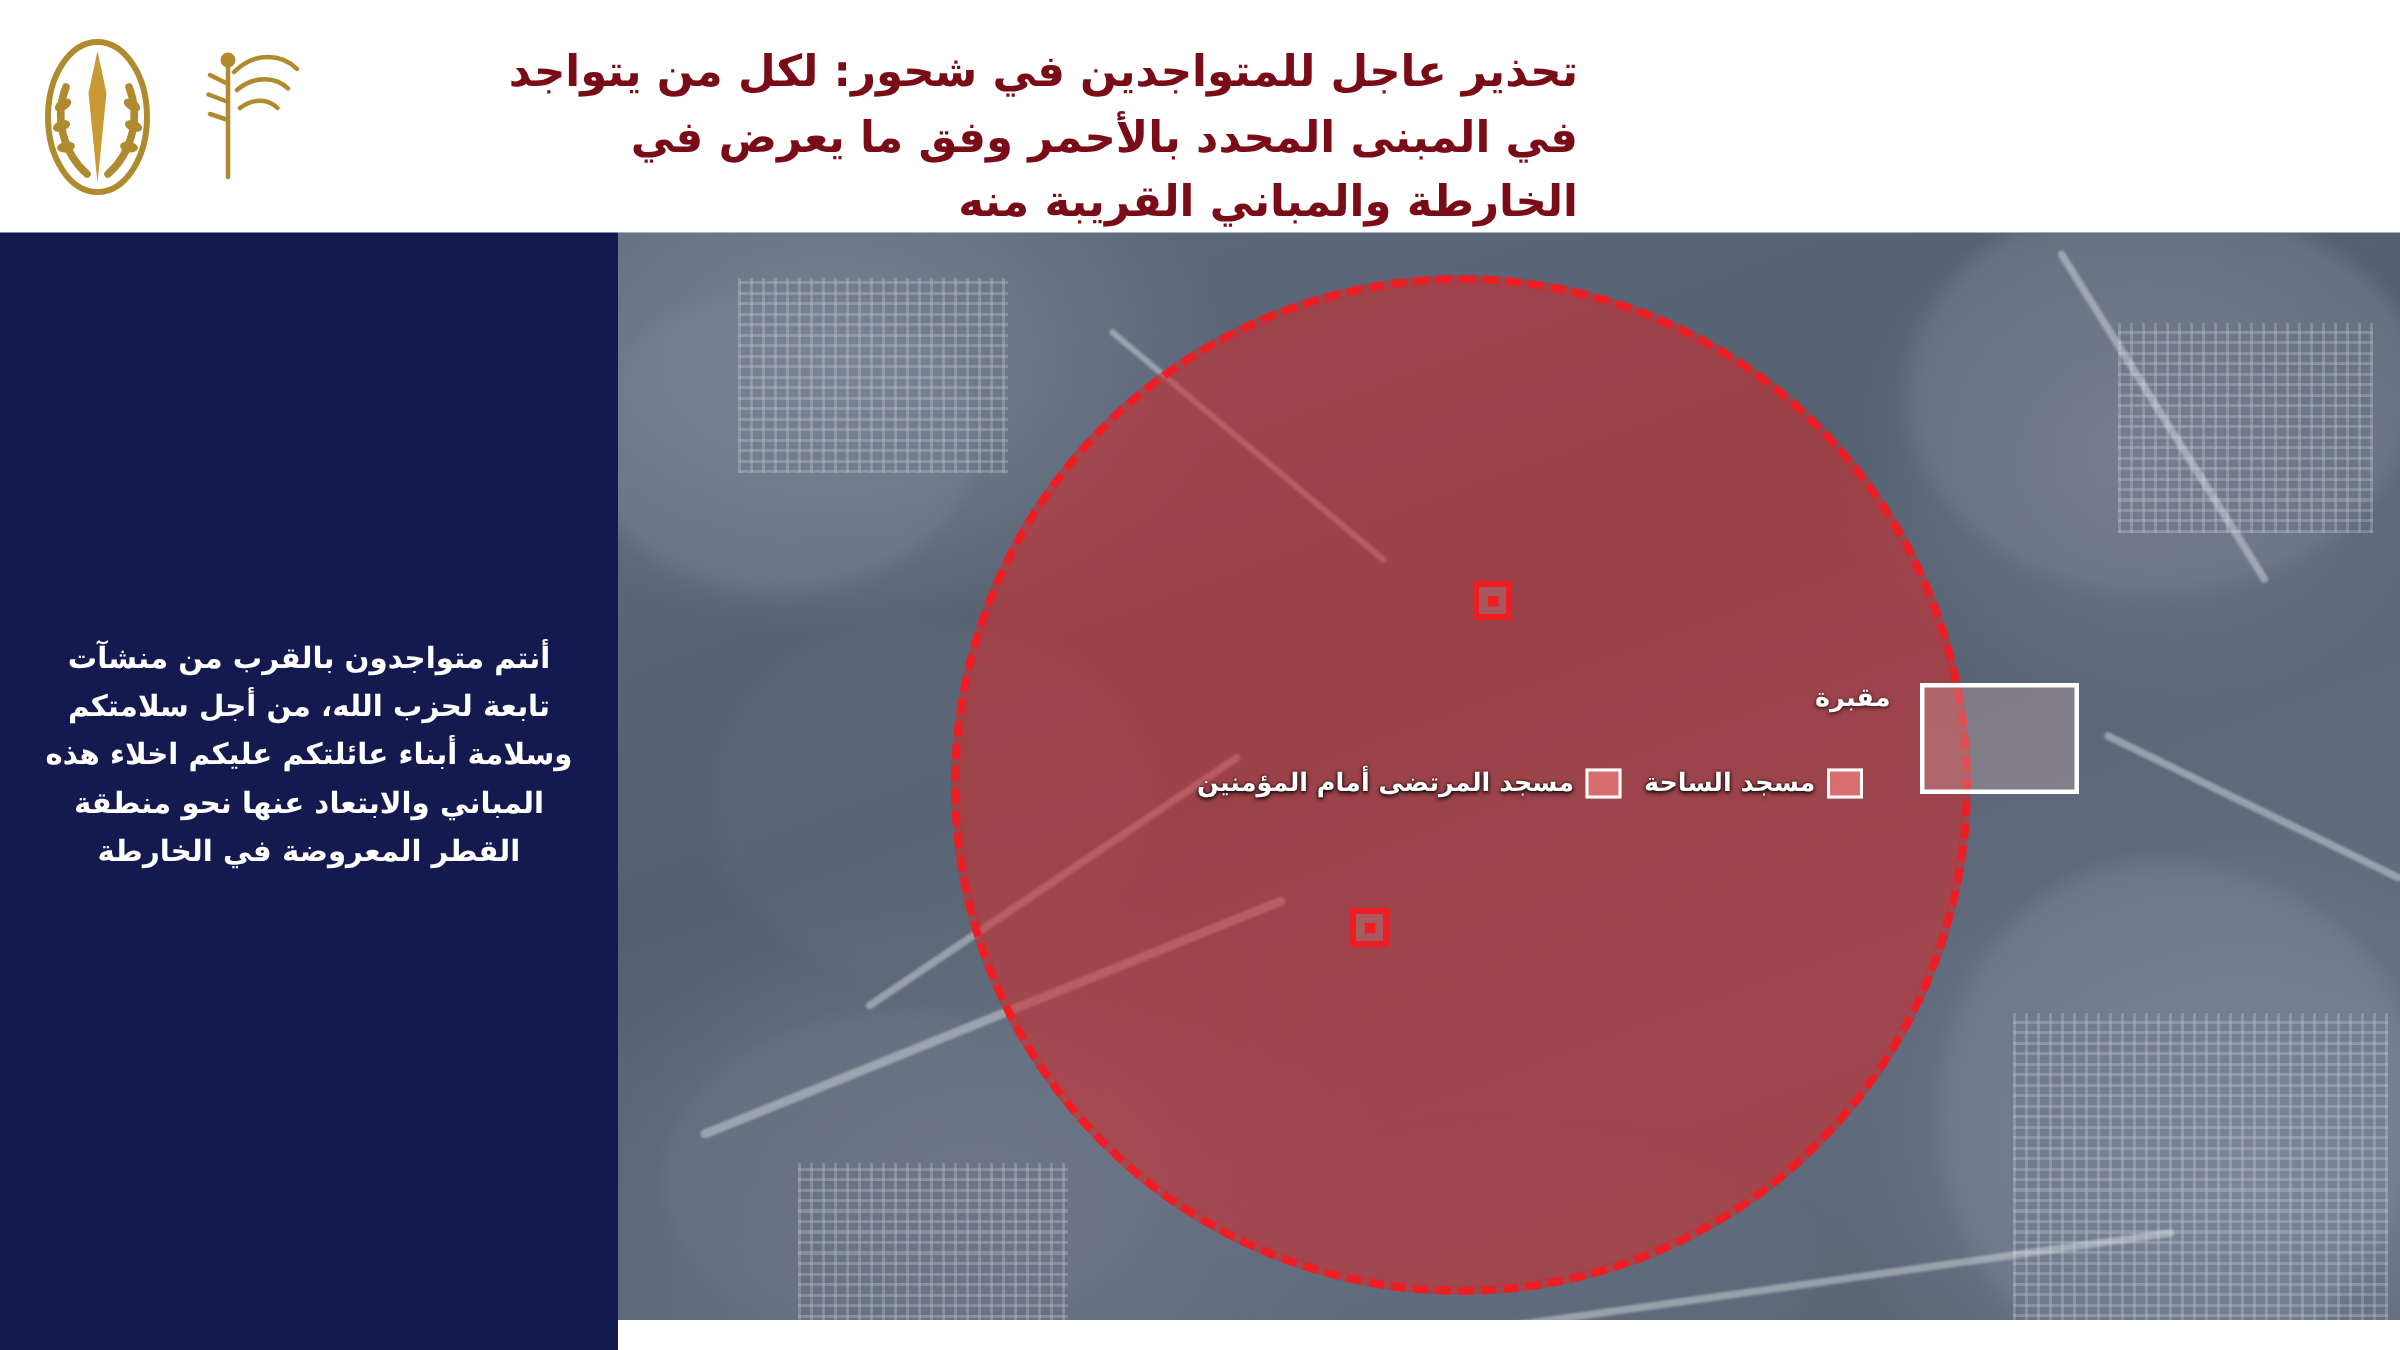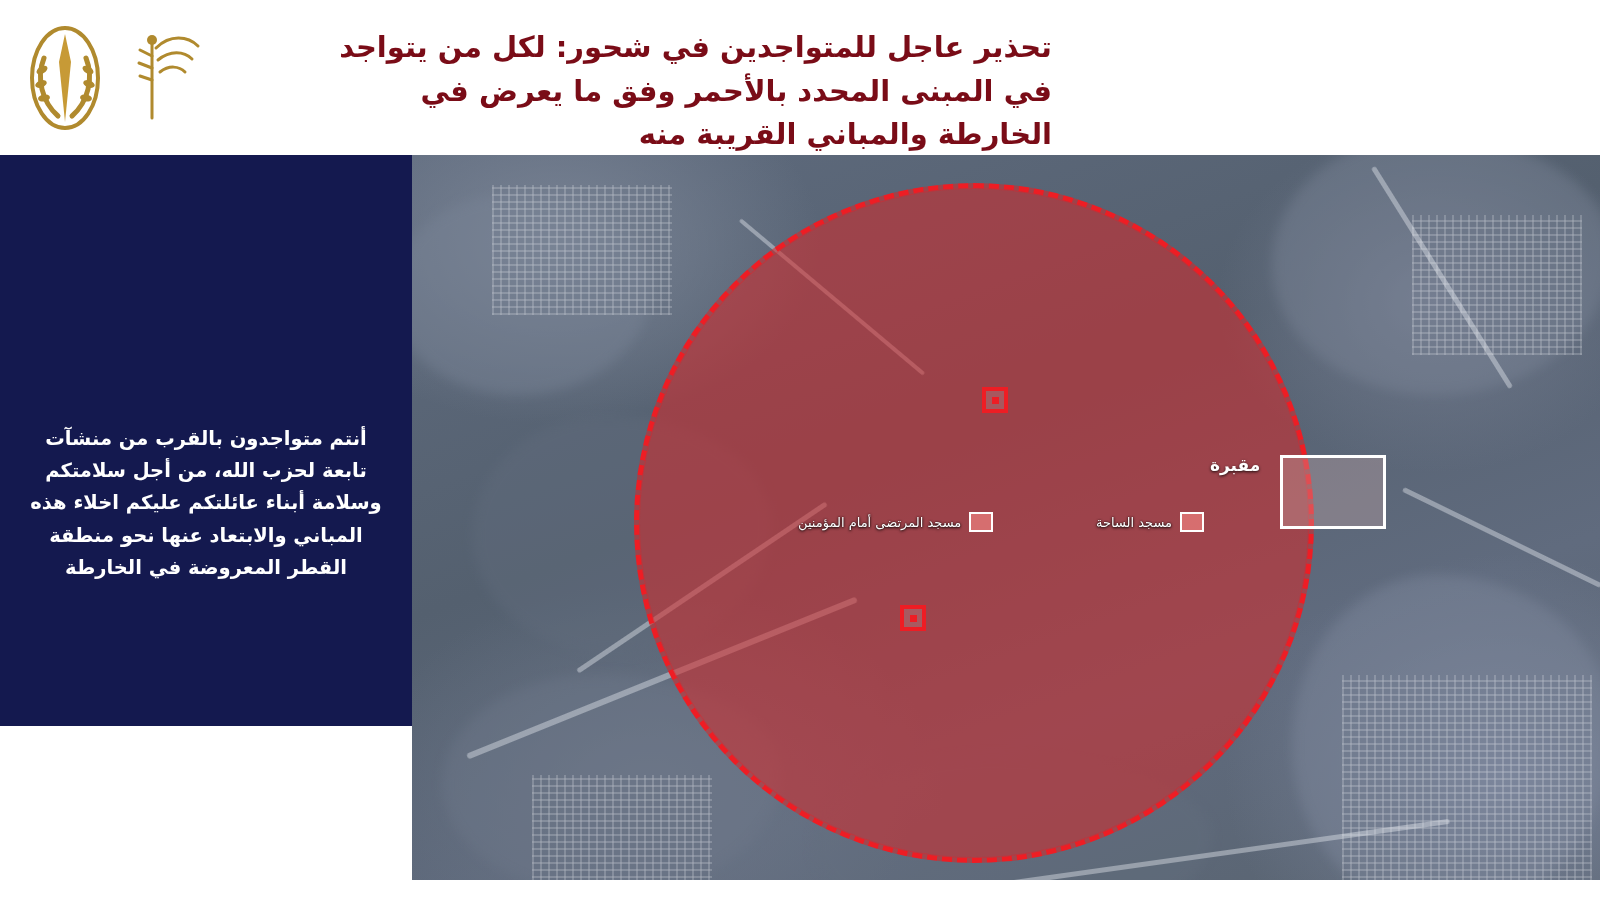--- a/index.html
+++ b/index.html
@@ -36,21 +36,21 @@
     font-weight: bold;
     line-height: 1.5;
     direction: rtl;
     letter-spacing: 0px;
   }
 
   
   .side-panel {
     position: absolute;
     top: 155px; left: 0;
-    width: 412px; height: 571px;
+    width: 412px; height: 745px;
     background: #14194f;
   }
   .side-text {
     position: absolute;
     top: 268px;
     right: 22px;
     left: 22px;
     color: #ffffff;
     font-size: 19.5px;
     font-weight: bold;
@@ -125,22 +125,22 @@
   }
 
   
   .map-label {
     position: absolute;
     display: flex; align-items: center; gap: 8px;
     direction: rtl;
   }
   .map-label .txt {
     color: #ffffff;
-    font-size: 13px;
-    font-weight: normal;
+    font-size: 17px;
+    font-weight: bold;
     text-shadow: 0 1px 3px rgba(0,0,0,0.85), 0 0 2px rgba(0,0,0,0.9);
     white-space: nowrap;
   }
   .swatch {
     width: 24px; height: 20px;
     border: 2px solid #ffffff;
     background: rgba(224,118,118,0.85);
     flex: none;
   }
   .cem-box {

